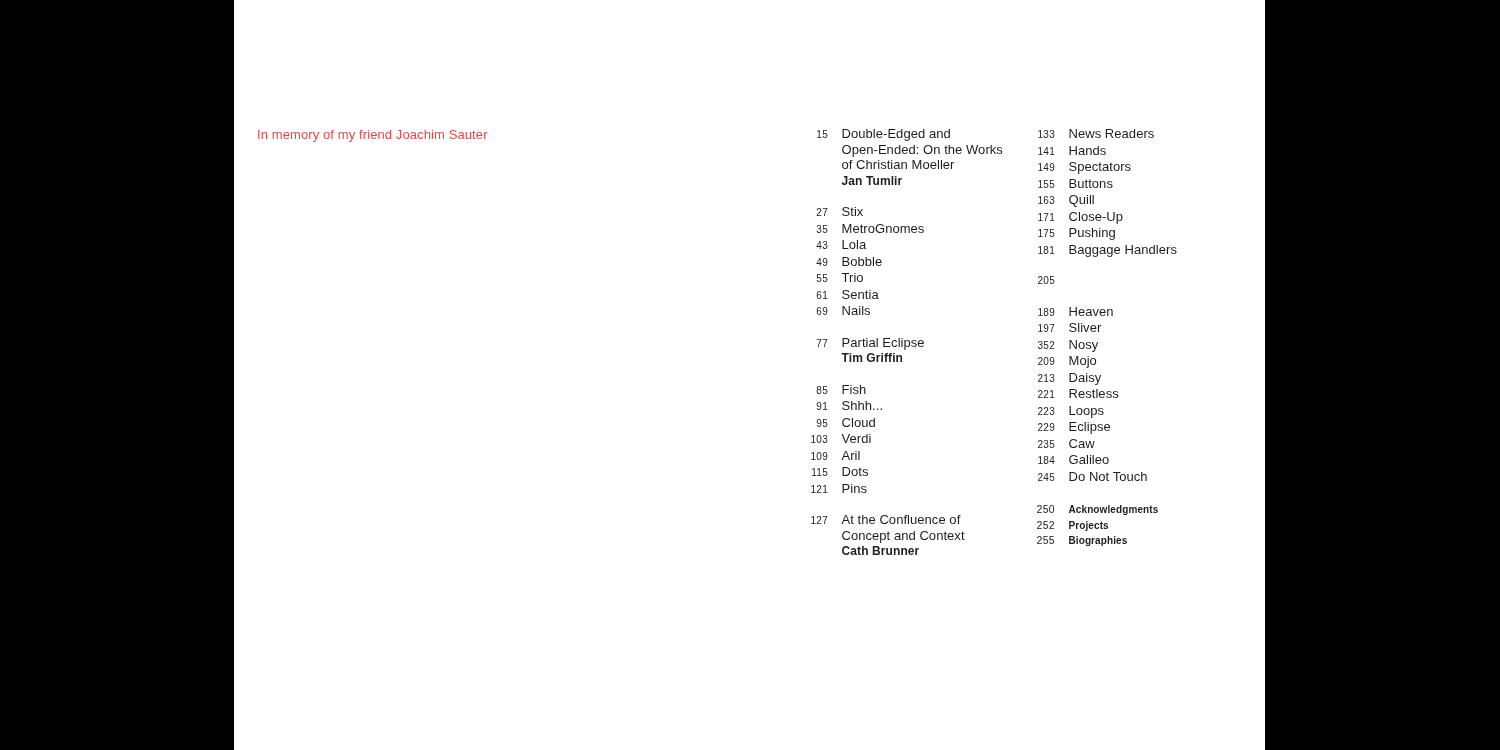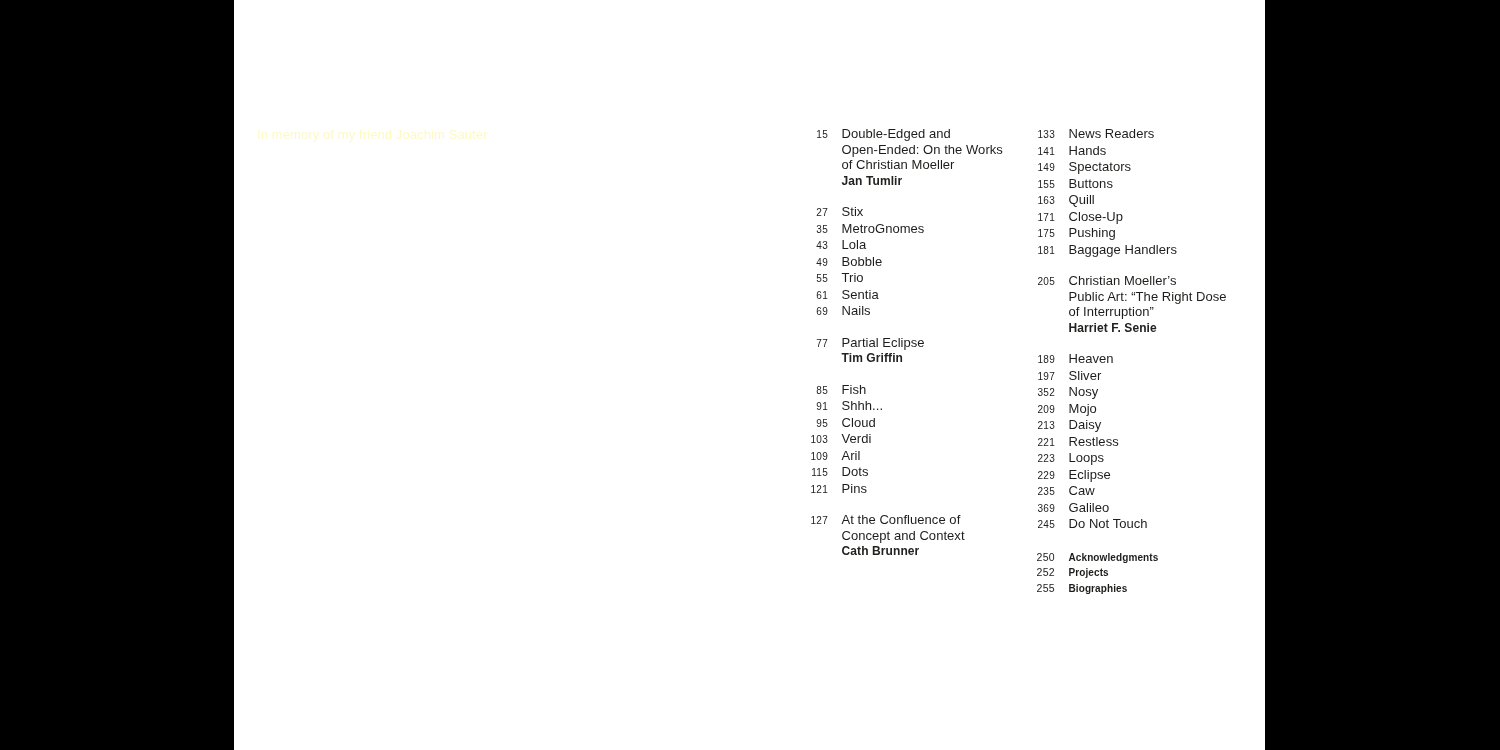--- a/index.html
+++ b/index.html
@@ -15,21 +15,21 @@
     left: 234px; top: 0;
     width: 1031px; height: 750px;
     background: #ffffff;
   }
   .dedication {
     position: absolute;
     left: 257px; top: 127px;
     font-size: 13px;
     line-height: 15.5px;
     letter-spacing: 0.1px;
-    color: #fef9c3;
+    color: #ef4444;
     white-space: nowrap;
   }
   .toc-col {
     position: absolute;
     top: 126px;
     color: #1d1d1b;
   }
   .toc-col-1 { left: 794px; width: 210px; }
   .toc-col-2 { left: 1021px; width: 210px; }
   .group { margin-bottom: 15px; }
@@ -208,26 +208,20 @@
         <span class="title">Pushing</span>
       </div>
       <div class="row">
         <span class="num">181</span>
         <span class="title">Baggage Handlers</span>
       </div>
     </div>
     <div class="group">
       <div class="row">
         <span class="num">205</span>
-        <div class="title-lines">
-          <div class="title-line">Christian Moeller’s</div>
-          <div class="title-line">Public Art: “The Right Dose</div>
-          <div class="title-line">of Interruption”</div>
-          <div class="author">Harriet F. Senie</div>
-        </div>
       </div>
     </div>
     <div class="group">
       <div class="row">
         <span class="num">189</span>
         <span class="title">Heaven</span>
       </div>
       <div class="row">
         <span class="num">197</span>
         <span class="title">Sliver</span>
@@ -254,21 +248,21 @@
       </div>
       <div class="row">
         <span class="num">229</span>
         <span class="title">Eclipse</span>
       </div>
       <div class="row">
         <span class="num">235</span>
         <span class="title">Caw</span>
       </div>
       <div class="row">
-        <span class="num">369</span>
+        <span class="num">184</span>
         <span class="title">Galileo</span>
       </div>
       <div class="row">
         <span class="num">245</span>
         <span class="title">Do Not Touch</span>
       </div>
     </div>
     <div class="group backmatter">
       <div class="row small">
         <span class="num">250</span>

